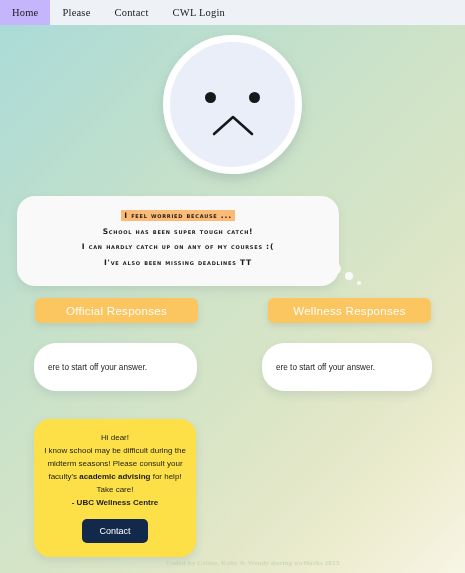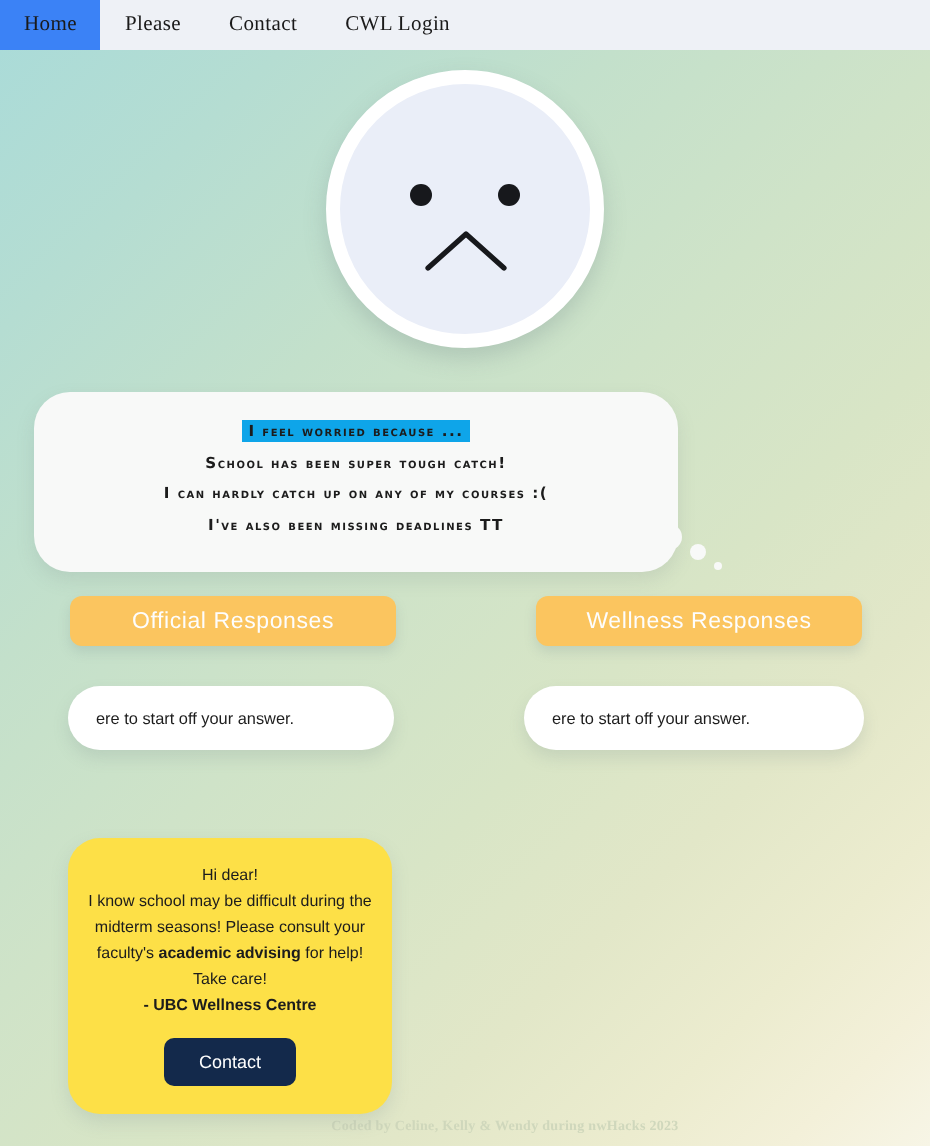--- a/index.html
+++ b/index.html
@@ -39,21 +39,21 @@
     display: flex;
     align-items: center;
     padding: 0 12px;
     font-family: "Liberation Serif", serif;
     font-size: 10.5px;
     color: #1a1a1a;
     white-space: nowrap;
     letter-spacing: 0.2px;
   }
   .nav-item.active {
-    background: #3b82f6;
+    background: #c4b5fd;
   }
 
   
   .face-wrap {
     position: absolute;
     top: 35px;
     left: 0;
     width: 465px;
     display: flex;
     justify-content: center;
@@ -106,21 +106,21 @@
     font-family: "DejaVu Sans", sans-serif;
     font-size: 7.6px;
     font-weight: bold;
     font-variant: small-caps;
     letter-spacing: 0.75px;
     color: #1c1c1c;
     line-height: 15.5px;
     white-space: nowrap;
   }
   .bubble-line.hl span {
-    background: #0ea5e9;
+    background: #fdba74;
     padding: 1px 3px;
   }
   .bub-dot {
     position: absolute;
     border-radius: 50%;
     background: #f8f9f8;
     z-index: 6;
   }
   .bub-dot.d1 { top: 262px; left: 328px; width: 13px; height: 13px; }
   .bub-dot.d2 { top: 272px; left: 345px; width: 8px;  height: 8px;  }
@@ -142,21 +142,21 @@
     cursor: pointer;
     z-index: 6;
   }
   .resp-btn.official { top: 298px; left: 35px;  width: 163px; }
   .resp-btn.student  { top: 298px; left: 268px; width: 163px; }
 
   
   .answer-box {
     position: absolute;
     top: 343px;
-    height: 32px;
+    height: 48px;
     background: #ffffff;
     border-radius: 22px;
     box-shadow: 0 4px 8px rgba(120,140,140,0.20);
     display: flex;
     align-items: center;
     padding: 0 14px;
     box-sizing: border-box;
     overflow: hidden;
     z-index: 6;
   }

